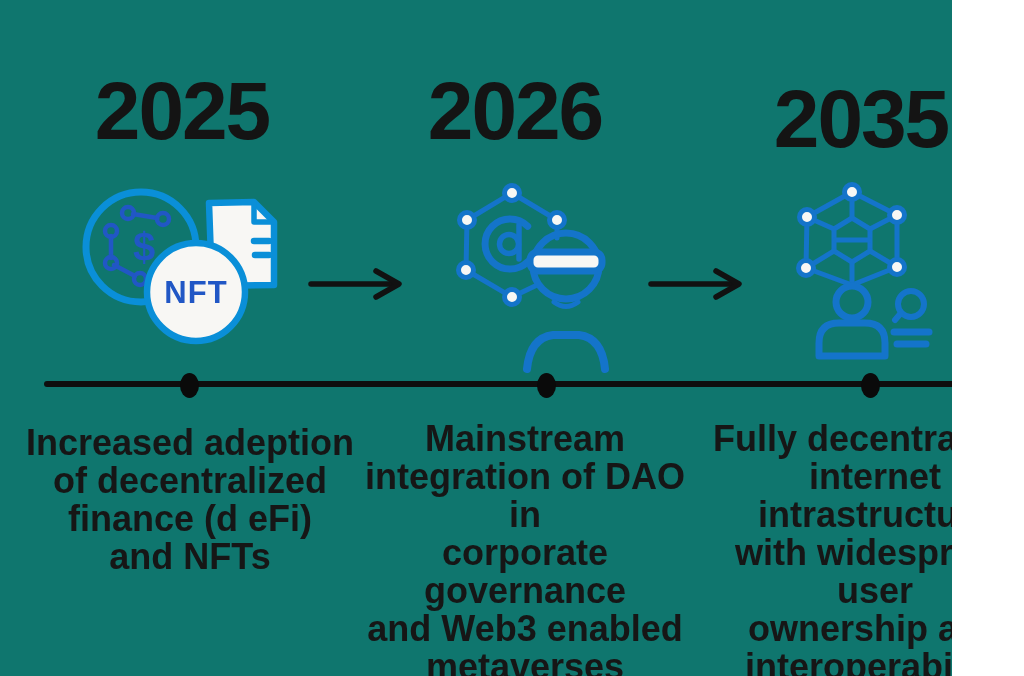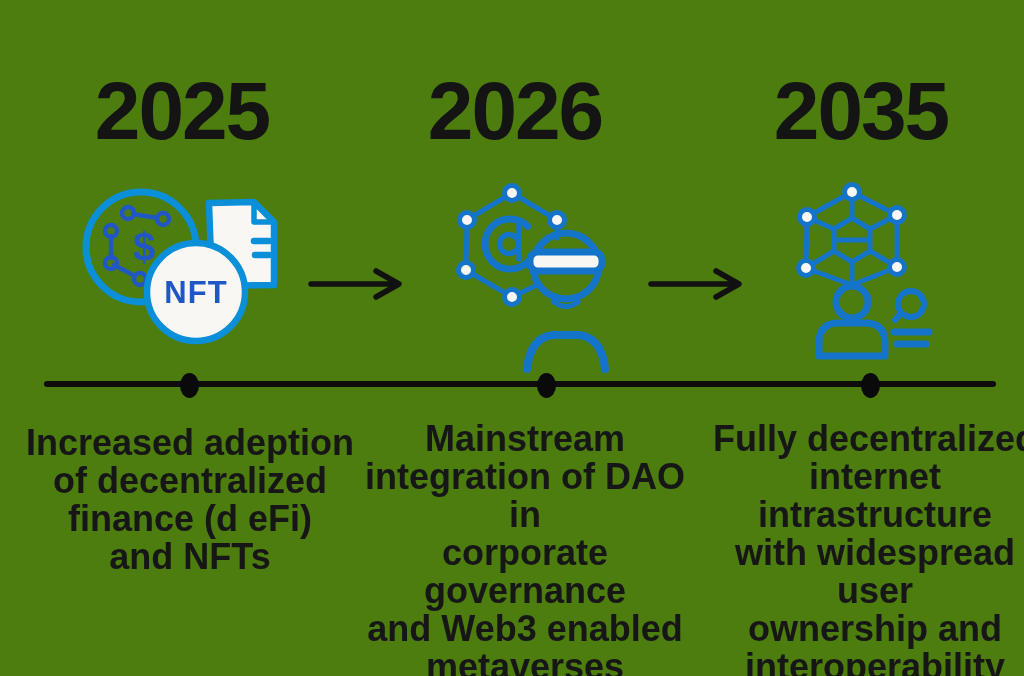--- a/index.html
+++ b/index.html
@@ -1,17 +1,17 @@
 <!DOCTYPE html>
 <html><head>
 <meta charset="utf-8">
 <style>
   html,body{margin:0;padding:0;}
   .canvas{
-    position:relative;width:1024px;height:676px;background:#4d7c0f;
+    position:relative;width:952px;height:676px;background:#0f766e;
     font-family:"Liberation Sans",sans-serif;overflow:hidden;
   }
   .year{
     position:absolute;width:260px;text-align:center;
     font-size:82px;font-weight:700;letter-spacing:-2px;color:#141414;line-height:1;
   }
   .caption{
     position:absolute;width:334px;text-align:center;white-space:pre-line;
     font-size:36px;font-weight:700;color:#161616;line-height:38px;
   }
@@ -23,21 +23,21 @@
   .arrow-1{left:308px;} .arrow-2{left:648px;}
   svg text{font-family:"Liberation Sans",sans-serif;}
 </style>
 </head>
 <body>
 
 <div class="canvas">
 
   <div class="year" style="left:52px;top:70px;">2025</div>
   <div class="year" style="left:385px;top:70px;">2026</div>
-  <div class="year" style="left:731px;top:70px;text-align:center;">2035</div>
+  <div class="year" style="left:731px;top:78px;text-align:center;">2035</div>
 
   <svg class="icon" style="left:78px;top:172px;" width="220" height="190" viewBox="0 0 220 190">
     <circle cx="63" cy="75" r="55" fill="none" stroke="#0a8fd8" stroke-width="7"></circle>
     <g fill="none" stroke="#2157c5" stroke-width="4.5" stroke-linecap="round">
       <line x1="55" y1="42" x2="79" y2="46"></line>
       <line x1="33" y1="64" x2="33" y2="86"></line>
       <line x1="36" y1="93" x2="57" y2="104"></line>
       <circle cx="50" cy="41" r="6"></circle>
       <circle cx="85" cy="47" r="6"></circle>
       <circle cx="33" cy="59" r="6"></circle>

